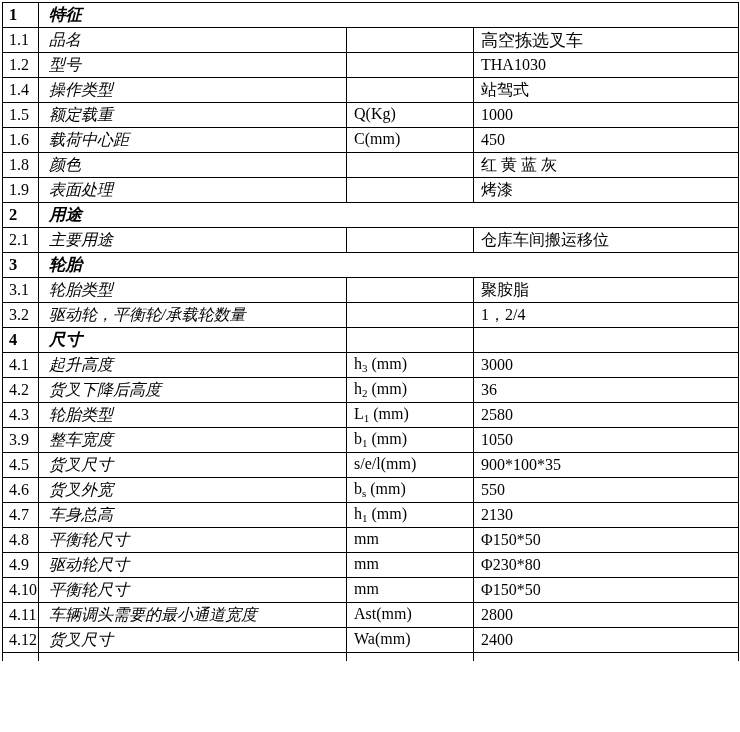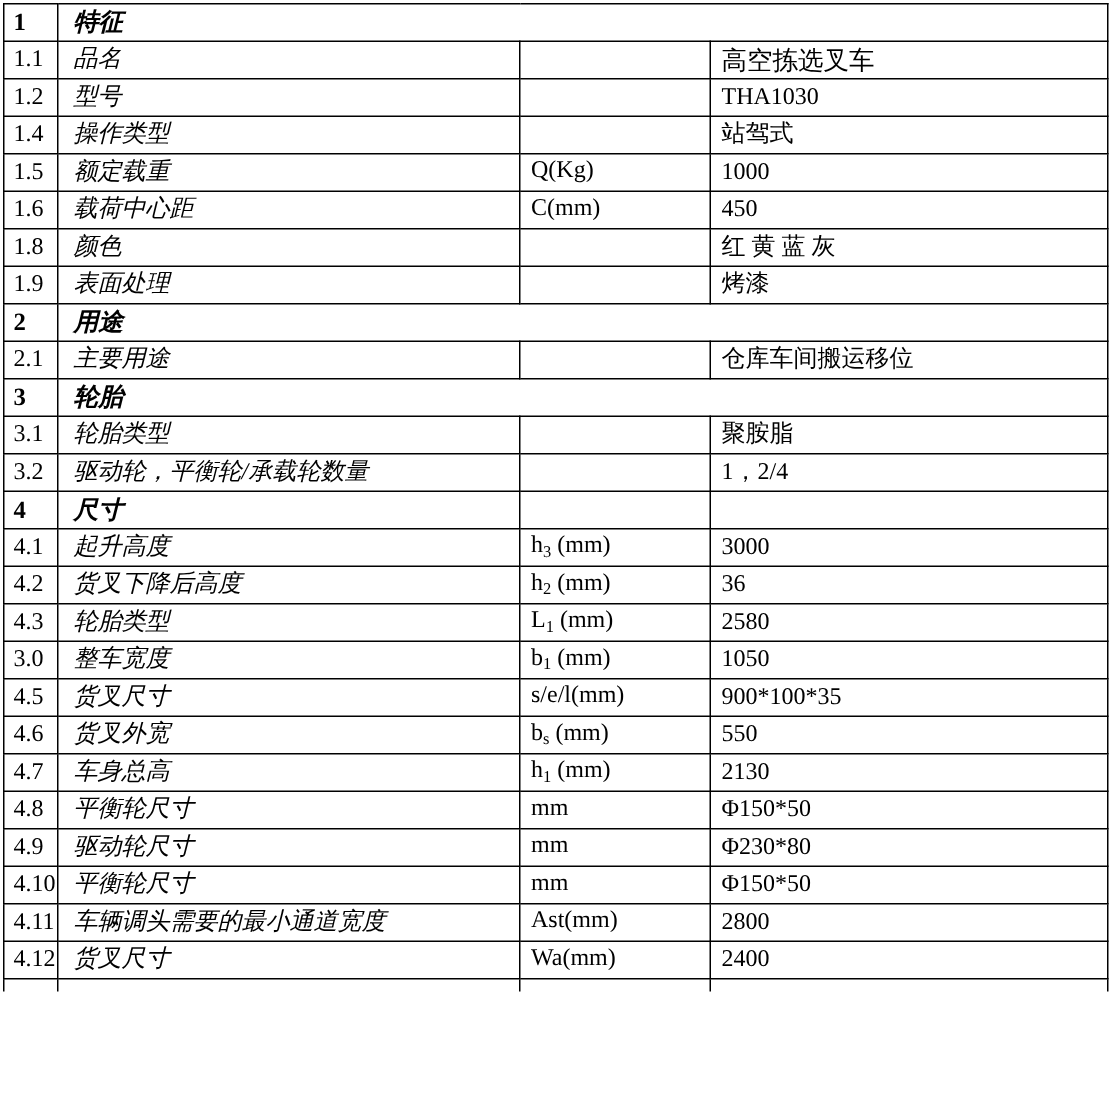--- a/index.html
+++ b/index.html
@@ -169,21 +169,21 @@
           <td class="c-sym"><span>h</span><sub>2</sub><span>  (mm)</span></td>
           <td class="c-value">36</td>
         </tr>
         <tr>
           <td class="c-num">4.3</td>
           <td class="c-label">轮胎类型</td>
           <td class="c-sym"><span>L</span><sub>1</sub><span>  (mm)</span></td>
           <td class="c-value">2580</td>
         </tr>
         <tr>
-          <td class="c-num">3.0</td>
+          <td class="c-num">3.9</td>
           <td class="c-label">整车宽度</td>
           <td class="c-sym"><span>b</span><sub>1</sub><span>  (mm)</span></td>
           <td class="c-value">1050</td>
         </tr>
         <tr>
           <td class="c-num">4.5</td>
           <td class="c-label">货叉尺寸</td>
           <td class="c-sym"><span>s/e/l(mm)</span><sub></sub><span></span></td>
           <td class="c-value">900*100*35</td>
         </tr>

